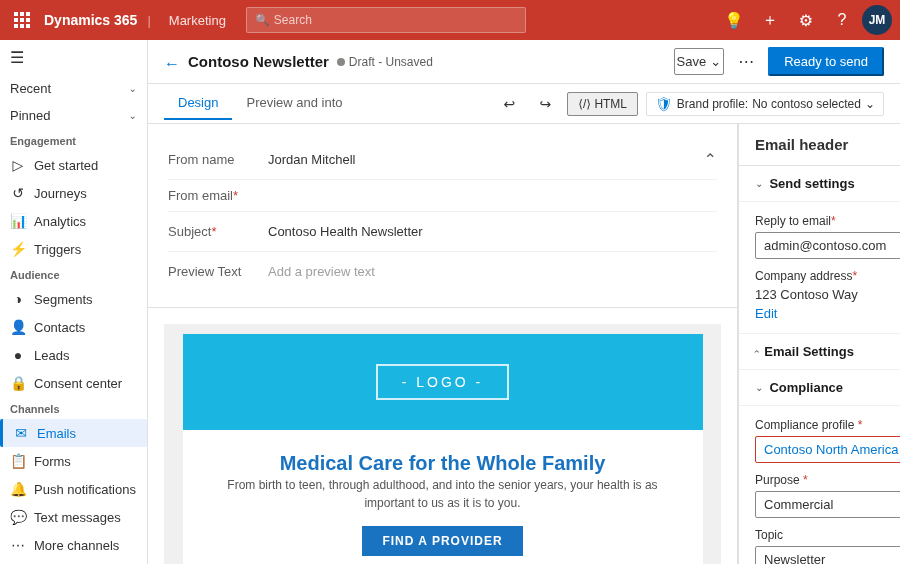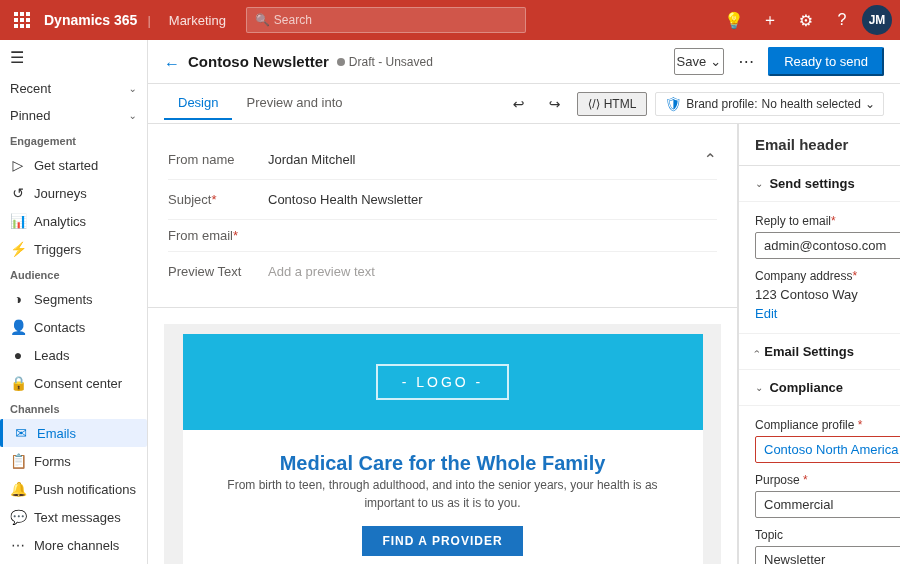--- a/index.html
+++ b/index.html
@@ -229,43 +229,43 @@
     <div class="tabs">
       <div class="tab active">Design</div>
       <div class="tab">Preview and into</div>
       <div class="tab-toolbar">
         <div class="tab-icon-btn">↩</div>
         <div class="tab-icon-btn">↪</div>
         <button class="html-btn">⟨/⟩ HTML</button>
         <div class="brand-profile">
           <span class="brand-profile-shield">🛡</span>
           <span>Brand profile:</span>
-          <span style="font-weight:500;">No health selected</span>
+          <span style="font-weight:500;">No contoso selected</span>
           <span>⌄</span>
         </div>
       </div>
     </div>
 
     <div class="editor-main">
 
       <div class="form-panel">
 
         <div class="email-form">
           <div class="form-row">
             <span class="form-label">From name</span>
             <span class="form-value">Jordan Mitchell</span>
             <span class="form-collapse-btn">⌃</span>
           </div>
           <div class="form-row">
+            <span class="form-label">From email<span class="required-star">*</span></span>
+            <span class="form-value"></span>
+          </div>
+          <div class="form-row">
             <span class="form-label">Subject<span class="required-star">*</span></span>
             <span class="form-value">Contoso Health Newsletter</span>
-          </div>
-          <div class="form-row">
-            <span class="form-label">From email<span class="required-star">*</span></span>
-            <span class="form-value"></span>
           </div>
           <div class="form-row" style="border-bottom:none;">
             <span class="form-label">Preview Text</span>
             <span class="form-value placeholder">Add a preview text</span>
           </div>
         </div>
 
         <div class="email-preview">
           <div class="email-canvas">
             <div class="email-inner">

